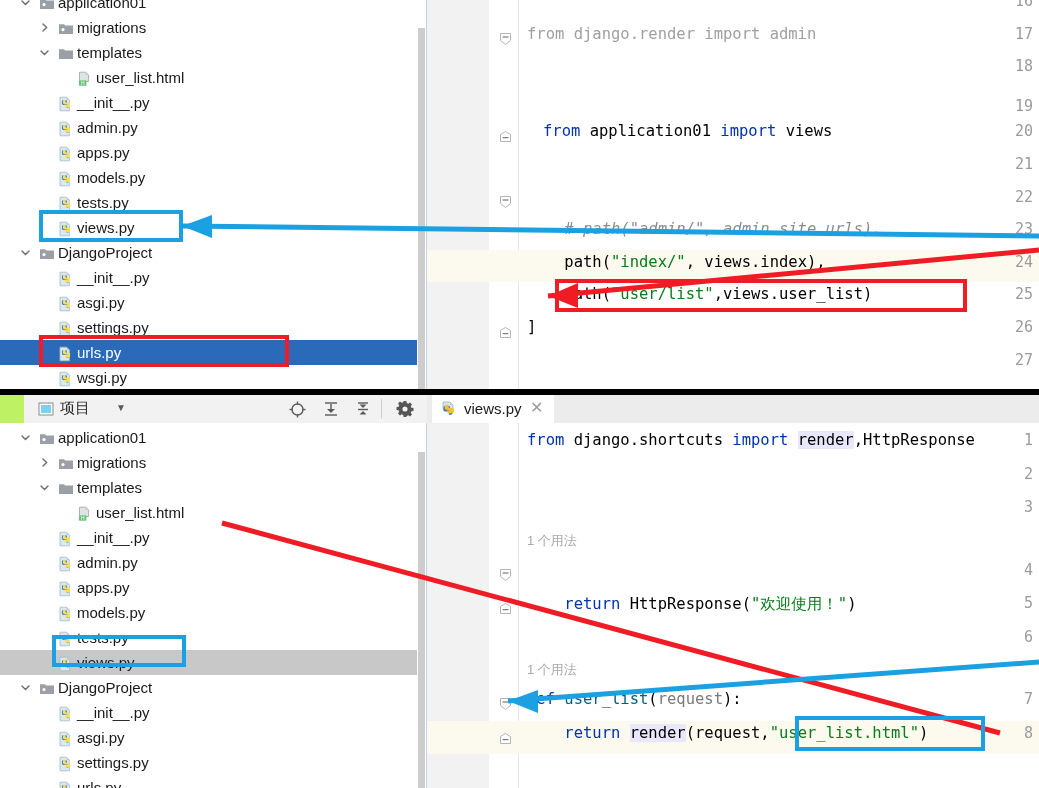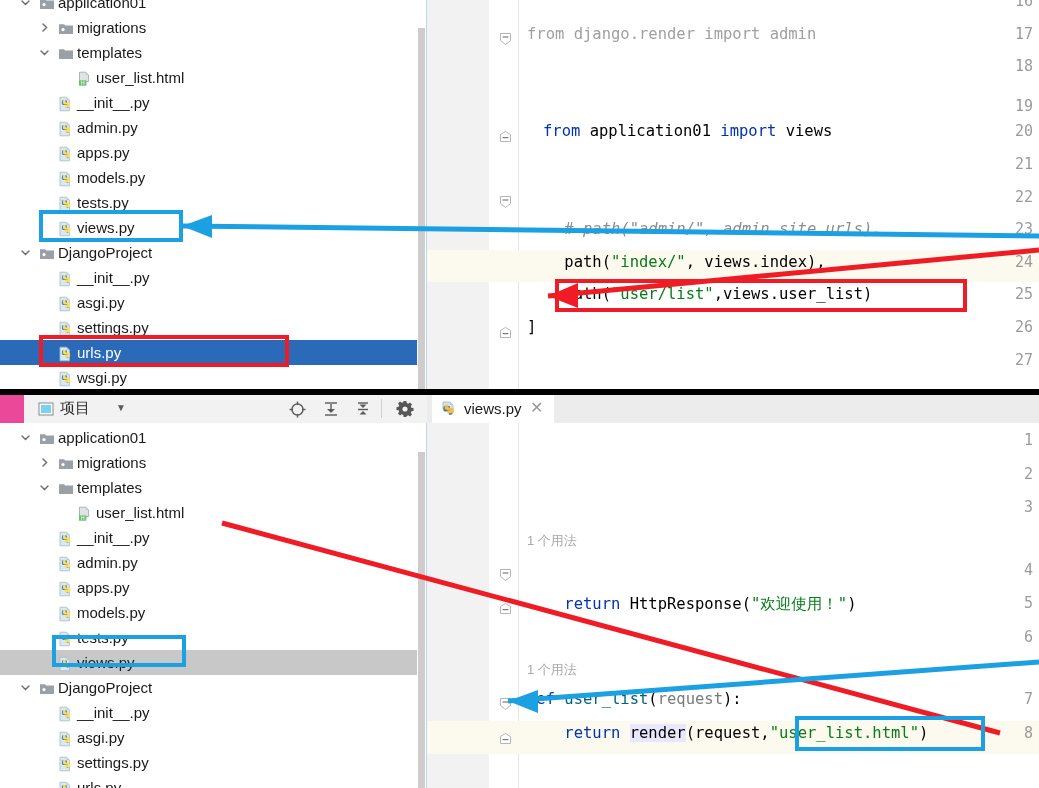--- a/index.html
+++ b/index.html
@@ -1,20 +1,20 @@
 <!DOCTYPE html>
 <html><head>
 <meta charset="utf-8">
 <style>
   html,body{margin:0;padding:0;background:#fff;}
   body{width:1039px;height:788px;overflow:hidden;
        font-family:"Liberation Sans",sans-serif;
        -webkit-font-smoothing:antialiased;}
 
-  .screen{position:relative;width:1039px;height:721px;background:#ec4899;}
+  .screen{position:relative;width:1039px;height:721px;background:#bef264;}
 
   
   .pane{position:absolute;overflow:hidden;background:#fff;}
 
   
   .tree{position:absolute;left:0;top:0;width:418px;background:#fff;}
   .trow{position:relative;height:25px;line-height:25px;white-space:nowrap;
         font-size:15px;color:#1a1a1a;padding-left:0;}
   .trow.sel-blue{background:#2b6ab8;color:#fff;width:425px;}
   .trow.sel-grey{background:#c8c8c8;width:425px;}
@@ -493,20 +493,21 @@
   </div>
   <div class="tree-scroll" style="left:417px;top:452px;height:336px;">
     <div class="thumb" style="top:0;height:336px;"></div>
   </div>
   <div class="vline" style="left:426px;top:423px;width:1px;height:365px;"></div>
 
   <div class="editor" id="editor-bottom" style="left:427px;top:423px;width:612px;height:365px;">
     <div class="gut"></div>
     <div class="gutborder" style="left:91px;"></div>
   <div class="lnum" style="top: 8px;">1</div>
+      <div class="codeline" style="top: 8px; left: 100px;"><span class="kw">from </span><span>django.shortcuts </span><span class="kw">import </span><span class="hl">render</span><span>,HttpResponse</span></div>
       <div class="lnum" style="top: 41.5px;">2</div>
       <div class="codeline" style="top: 41.5px; left: 100px;"></div>
       <div class="lnum" style="top: 75px;">3</div>
       <div class="codeline" style="top: 75px; left: 100px;"></div>
       <div class="hint" style="top: 108.5px; left: 100px;">1 个用法</div>
       <div class="lnum" style="top: 137.5px;">4</div>
       <div class="fold" style="left: 73px; top: 142.5px;"><svg width="11" height="12" viewBox="0 0 11 12">
           <path d="M0.5 0.5h10v7l-5 4-5-4z" fill="#fff" stroke="#b5b5b5"></path>
           <line x1="2.6" y1="4" x2="8.4" y2="4" stroke="#7a7a7a" stroke-width="1.2"></line>
         </svg></div>

